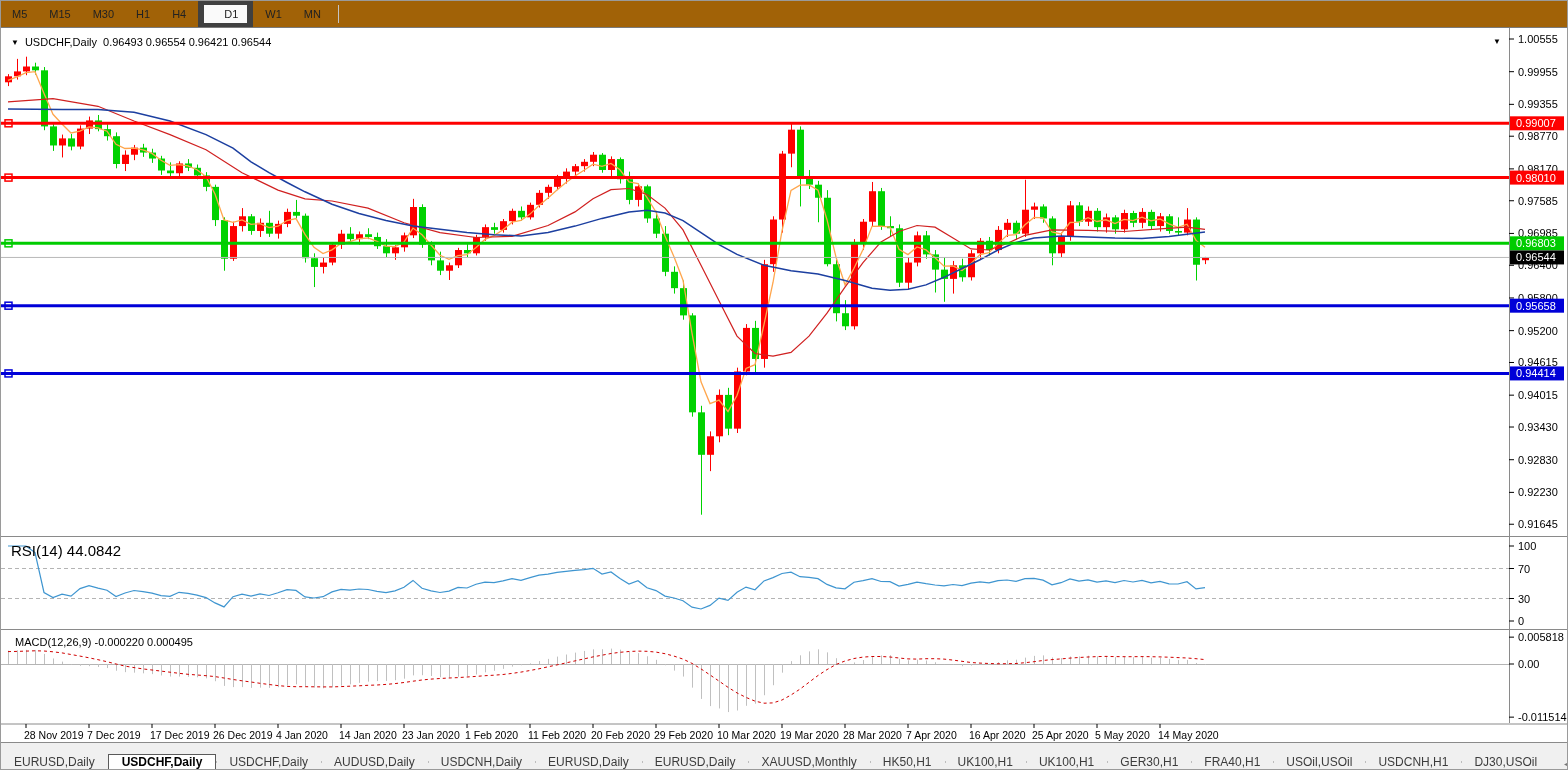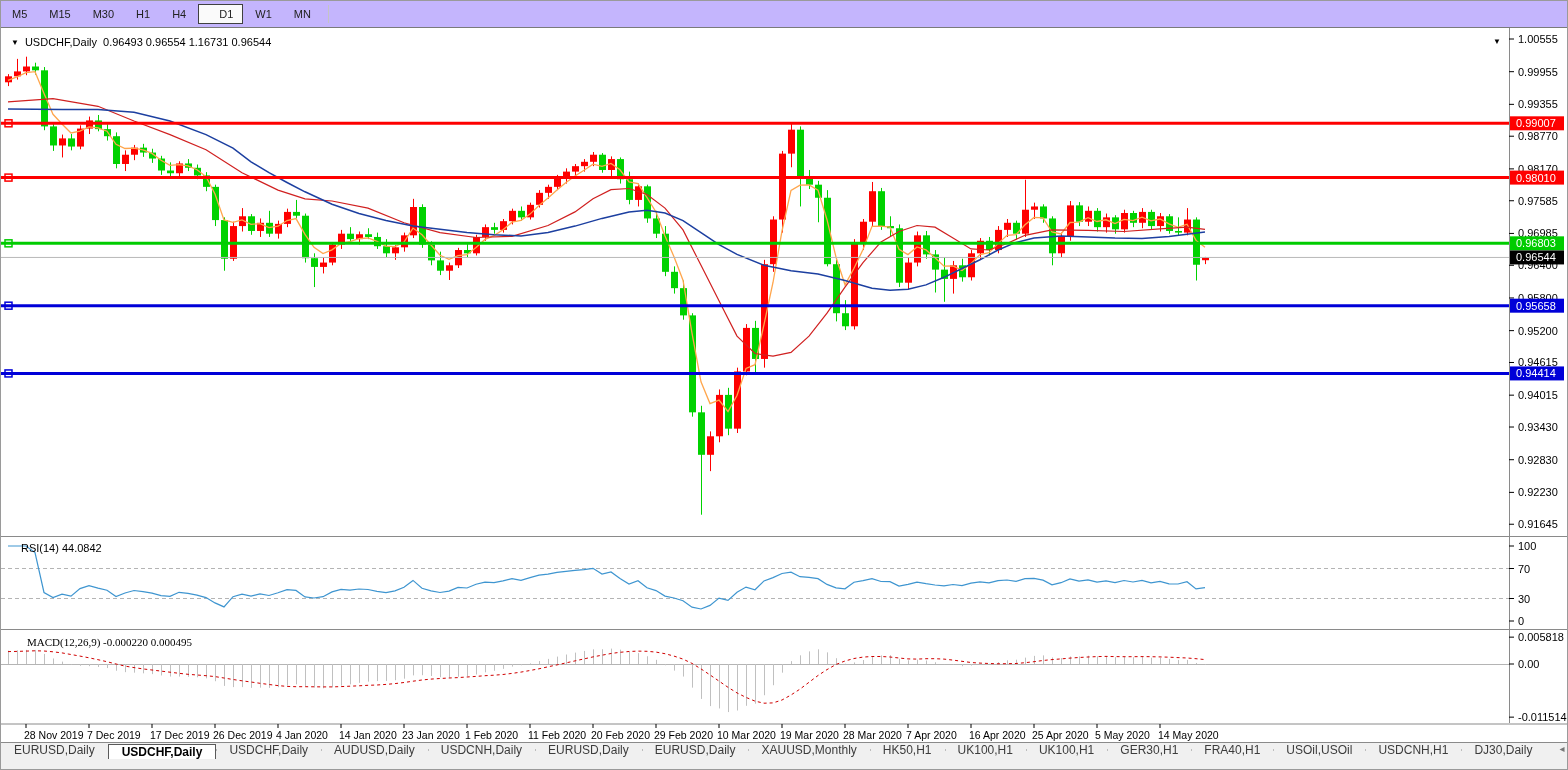--- a/index.html
+++ b/index.html
@@ -1,38 +1,38 @@
 <!DOCTYPE html>
 <html><head>
 <meta charset="utf-8">
 <style>
   html,body{margin:0;padding:0;background:#e8e8e8;}
   #app{position:relative;width:1568px;height:770px;background:#ffffff;
        font-family:"Liberation Sans",sans-serif;overflow:hidden;
        border:1px solid #9a9a9a;box-sizing:border-box;}
   
-  #toolbar{position:absolute;left:0;top:0;width:1568px;height:26px;background:#c4b5fd;
+  #toolbar{position:absolute;left:0;top:0;width:1568px;height:26px;background:#a16207;
            border-bottom:1px solid #c8c8c8;display:flex;align-items:center;}
   .tf-btn{font-size:11px;color:#222;padding:3px 9px;margin:0 1px;cursor:default;
           border:1px solid transparent;}
-  .tf-btn.active{background:#fafafa;border:1px solid #404040;padding-left:20px;}
+  .tf-btn.active{background:#fafafa;border:6px solid #404040;padding-left:20px;}
   .tb-sep{width:1px;height:18px;background:#c4c4c4;margin:0 6px;}
   
   #chartwin{position:absolute;left:0;top:26px;width:1568px;height:718px;background:#fff;
             border-top:1px solid #7a7a7a;}
   #chart-svg{position:absolute;left:0;top:0;}
   #chart-title{position:absolute;left:10px;top:8px;font-size:11px;color:#000;
                display:flex;gap:6px;align-items:center;}
   #chart-title .arr{font-size:8px;}
-  #rsi-label{position:absolute;left:20px;top:514px;font-size:11px;color:#000;}
-  #macd-label{position:absolute;left:26px;top:608px;font-size:11px;color:#000;font-family:Liberation Serif, serif;}
+  #rsi-label{position:absolute;left:10px;top:514px;font-size:15px;color:#000;}
+  #macd-label{position:absolute;left:14px;top:608px;font-size:11px;color:#000;}
   .panel-label{background:rgba(255,255,255,.0);}
   
   #tabbar{position:absolute;left:0;bottom:0;width:1568px;height:26px;background:#f0f0f0;
-          border-top:1px solid #8a8a8a;display:flex;align-items:flex-start;font-size:12px;}
+          border-top:1px solid #8a8a8a;display:flex;align-items:flex-end;font-size:12px;}
   .tab{display:flex;align-items:center;padding:0 13px;color:#3c3c3c;position:relative;cursor:default;white-space:nowrap;}
   .tab:not(.active):not(:first-child):before{content:"";position:absolute;left:0;top:6px;bottom:6px;width:1px;background:#bdbdbd;}
   .tab.active{background:#ffffff;border:1px solid #5a5a5a;border-bottom:none;color:#000;font-weight:bold;margin-top:1px;}
   #tab-nav{margin-left:auto;display:flex;align-items:center;gap:10px;padding:0 14px;color:#777;font-size:10px;}
 </style>
 </head>
 <body>
 
 <div id="app">
 
@@ -596,21 +596,21 @@
           <line x1="1096" y1="696" x2="1096" y2="700" stroke="#000"></line>
           <text x="1094" y="711" font-size="10.5" fill="#000">5 May 2020</text>
           <line x1="1159" y1="696" x2="1159" y2="700" stroke="#000"></line>
           <text x="1157" y="711" font-size="10.5" fill="#000">14 May 2020</text>
         </g>
         <text x="1492" y="16" font-size="8" fill="#000">▼</text>
       </svg>
     <div id="chart-title">
       <span class="arr">▼</span>
       <span>USDCHF,Daily</span>
-      <span>0.96493 0.96554 1.16731 0.96544</span>
+      <span>0.96493 0.96554 0.96421 0.96544</span>
     </div>
     <div id="rsi-label" class="panel-label">RSI(14) 44.0842</div>
     <div id="macd-label" class="panel-label">MACD(12,26,9) -0.000220 0.000495</div>
   </div>
 
   <div id="tabbar">
       <div class="tab">EURUSD,Daily</div>
       <div class="tab active">USDCHF,Daily</div>
       <div class="tab">USDCHF,Daily</div>
       <div class="tab">AUDUSD,Daily</div>
@@ -618,20 +618,20 @@
       <div class="tab">EURUSD,Daily</div>
       <div class="tab">EURUSD,Daily</div>
       <div class="tab">XAUUSD,Monthly</div>
       <div class="tab">HK50,H1</div>
       <div class="tab">UK100,H1</div>
       <div class="tab">UK100,H1</div>
       <div class="tab">GER30,H1</div>
       <div class="tab">FRA40,H1</div>
       <div class="tab">USOil,USOil</div>
       <div class="tab">USDCNH,H1</div>
-      <div class="tab">DJ30,Daily</div>
+      <div class="tab">DJ30,USOil</div>
       <div id="tab-nav">
         <span>◂</span>
         <span>▸</span>
       </div>
     </div>
 
 </div>
 
 </body></html>

